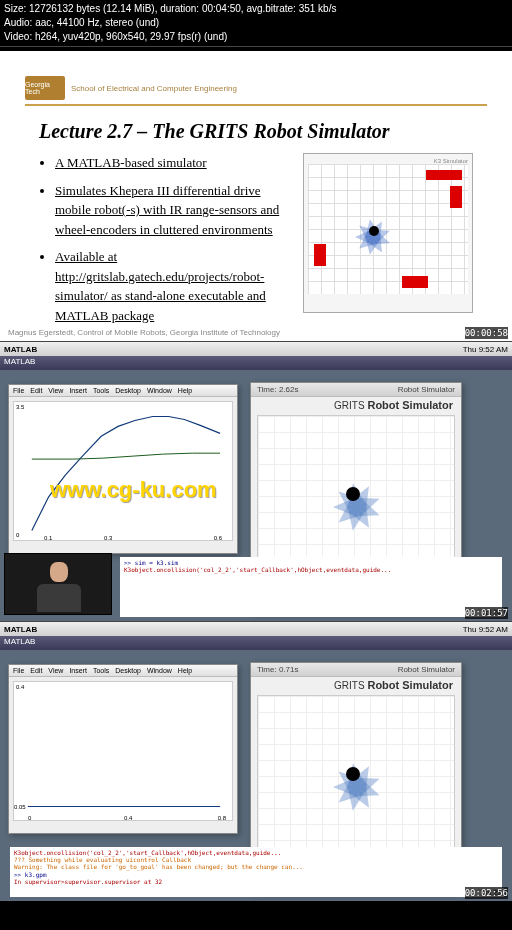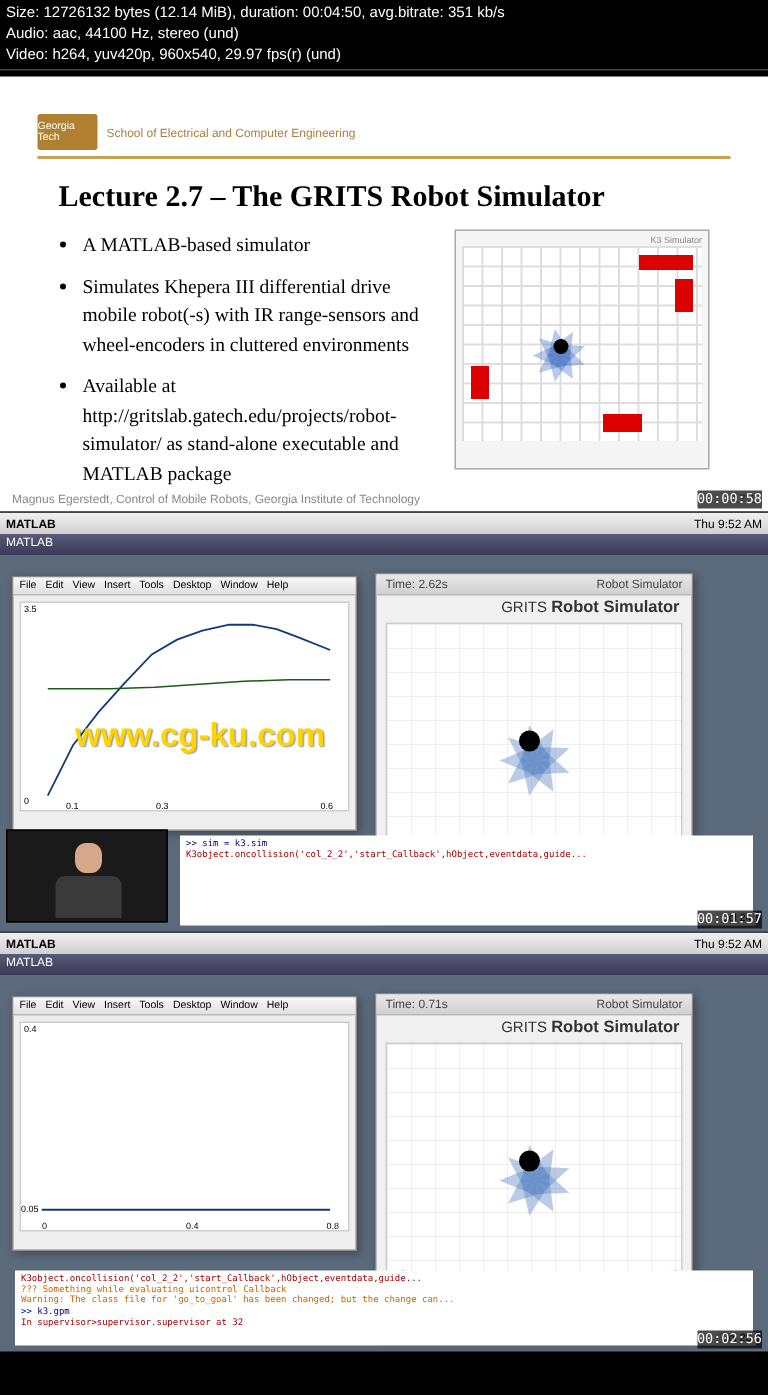--- a/index.html
+++ b/index.html
@@ -3,22 +3,22 @@
 <meta charset="utf-8">
 <style>
 * { margin: 0; padding: 0; box-sizing: border-box; }
 body { width: 512px; height: 930px; background: #000; font-family: Arial, sans-serif; color: #fff; font-size: 10px; overflow: hidden; }
 .meta { padding: 2px 4px; line-height: 1.4; font-size: 10px; }
 .panel { position: relative; border-top: 1px solid #444; }
 .slide { background: #fff; color: #000; padding: 25px; height: 290px; position: relative; margin-top: 4px; }
 .slide-header { border-bottom: 2px solid #c9a04c; padding-bottom: 4px; display: flex; align-items: center; gap: 6px; }
 .gt-logo { width: 40px; height: 24px; background: #b08030; border-radius: 2px; font-size: 7px; display: flex; align-items: center; justify-content: center; color: #fff; }
 .slide-header-text { font-size: 8px; color: #a88040; }
-.slide-title { font-size: 20px; font-weight: bold; margin: 14px 0 10px 14px; font-family: "Times New Roman", serif; }
-.slide-body { display: flex; gap: 10px; padding: 0 14px; }
+.slide-title { font-size: 20px; font-weight: bold; margin: 14px 0 10px 14px; font-family: "Times New Roman", serif; font-style: italic; }
+.slide-body { display: flex; gap: 10px; padding: 0 14px; text-decoration: underline; }
 .bullets { flex: 1; font-family: "Times New Roman", serif; font-size: 13px; line-height: 1.5; }
 .bullets li { margin-bottom: 8px; list-style: disc; margin-left: 16px; }
 .sim-thumb { width: 170px; height: 160px; border: 1px solid #aaa; background: #f5f5f5; position: relative; padding: 4px; }
 .sim-grid { width: 100%; height: 130px; background: linear-gradient(#ddd 1px, transparent 1px) 0 0/100% 13px, linear-gradient(90deg, #ddd 1px, transparent 1px) 0 0/13px 100%, #fff; position: relative; }
 .sim-block { position: absolute; background: #d00; }
 .sim-robot { position: absolute; top: 48%; left: 38%; width: 10px; height: 10px; background: #000; border-radius: 50%; }
 .sim-rays { position: absolute; width: 60px; height: 60px; top: 30%; left: 22%; }
 .sim-ray { position: absolute; width: 0; height: 0; border: 8px solid transparent; border-right: 18px solid rgba(80,120,200,0.4); transform-origin: right center; right: 50%; top: 44%; }
 .slide-footer { position: absolute; bottom: 4px; left: 8px; right: 8px; font-size: 8px; color: #888; display: flex; justify-content: space-between; }
 .timestamp { position: absolute; bottom: 2px; right: 4px; background: rgba(0,0,0,0.7); color: #fff; font-size: 9px; padding: 1px 0; font-family: monospace; }

